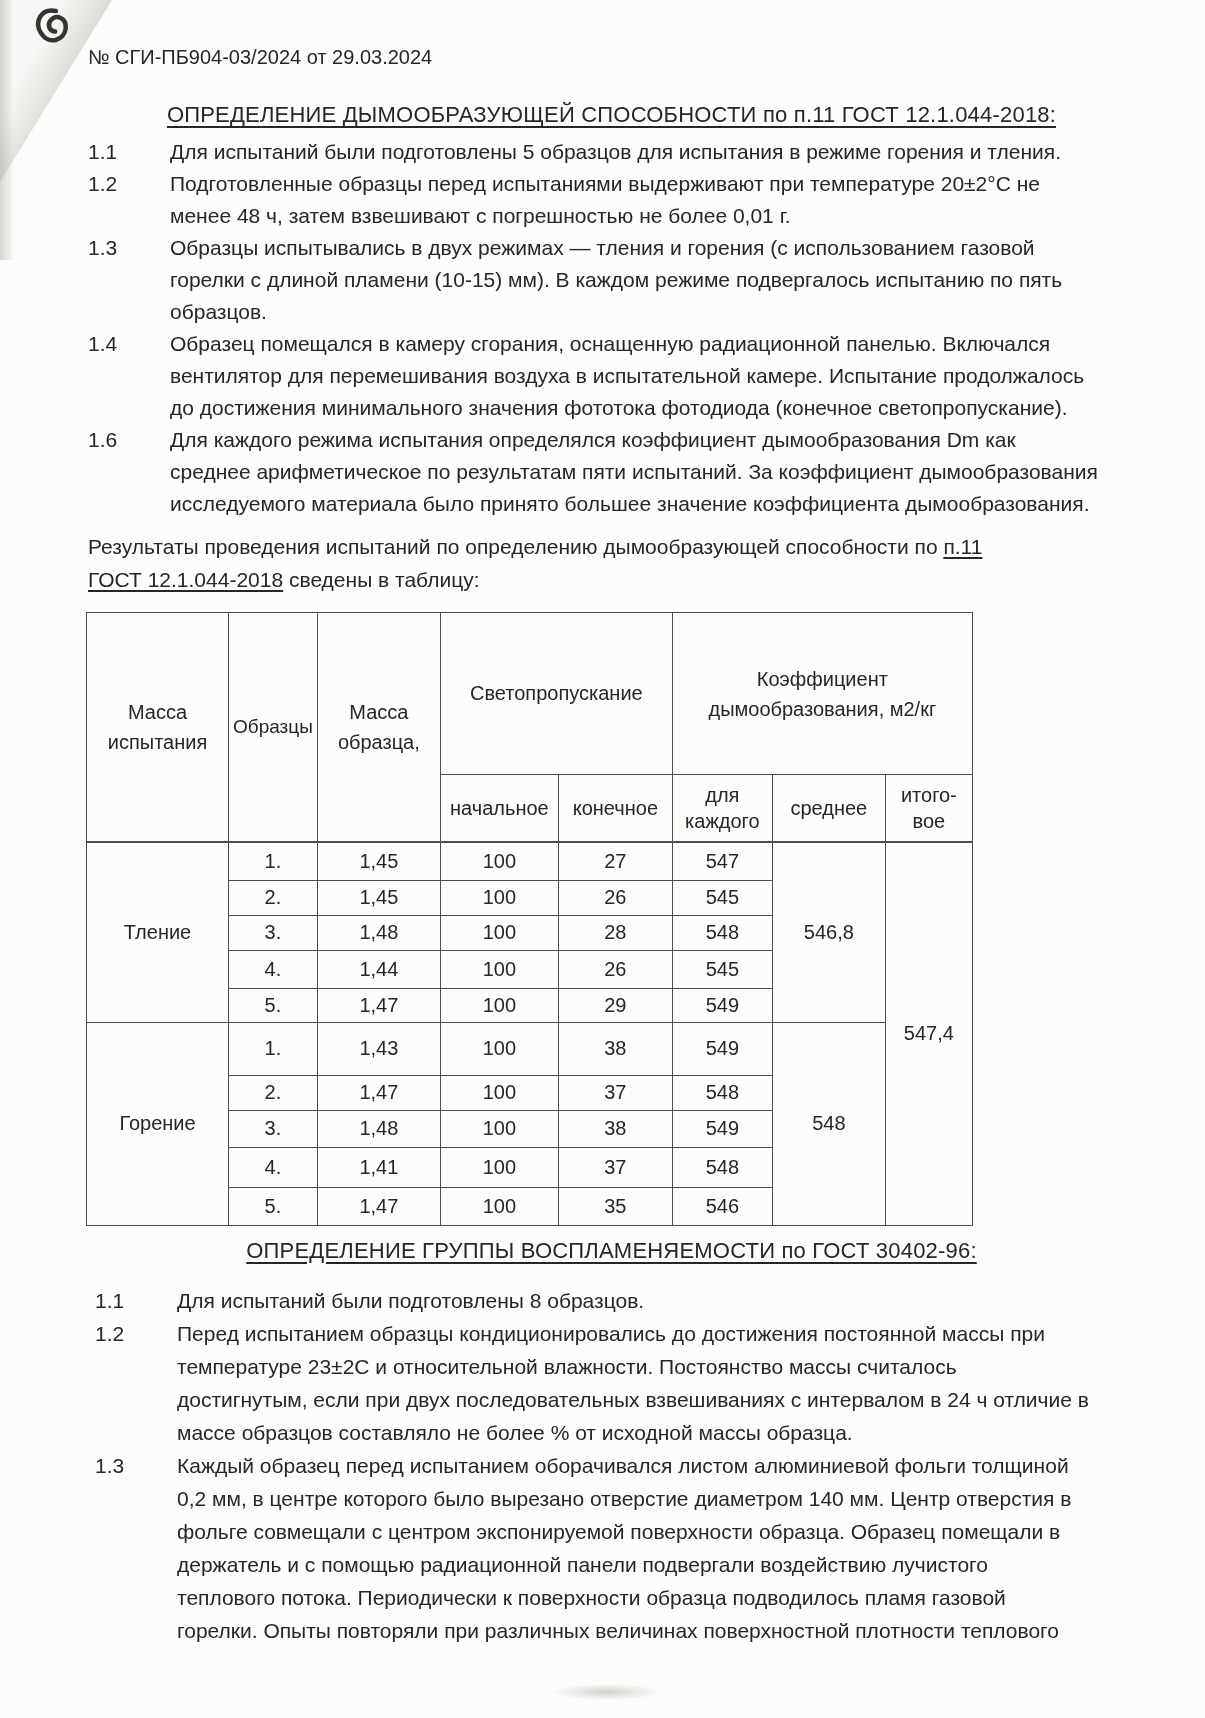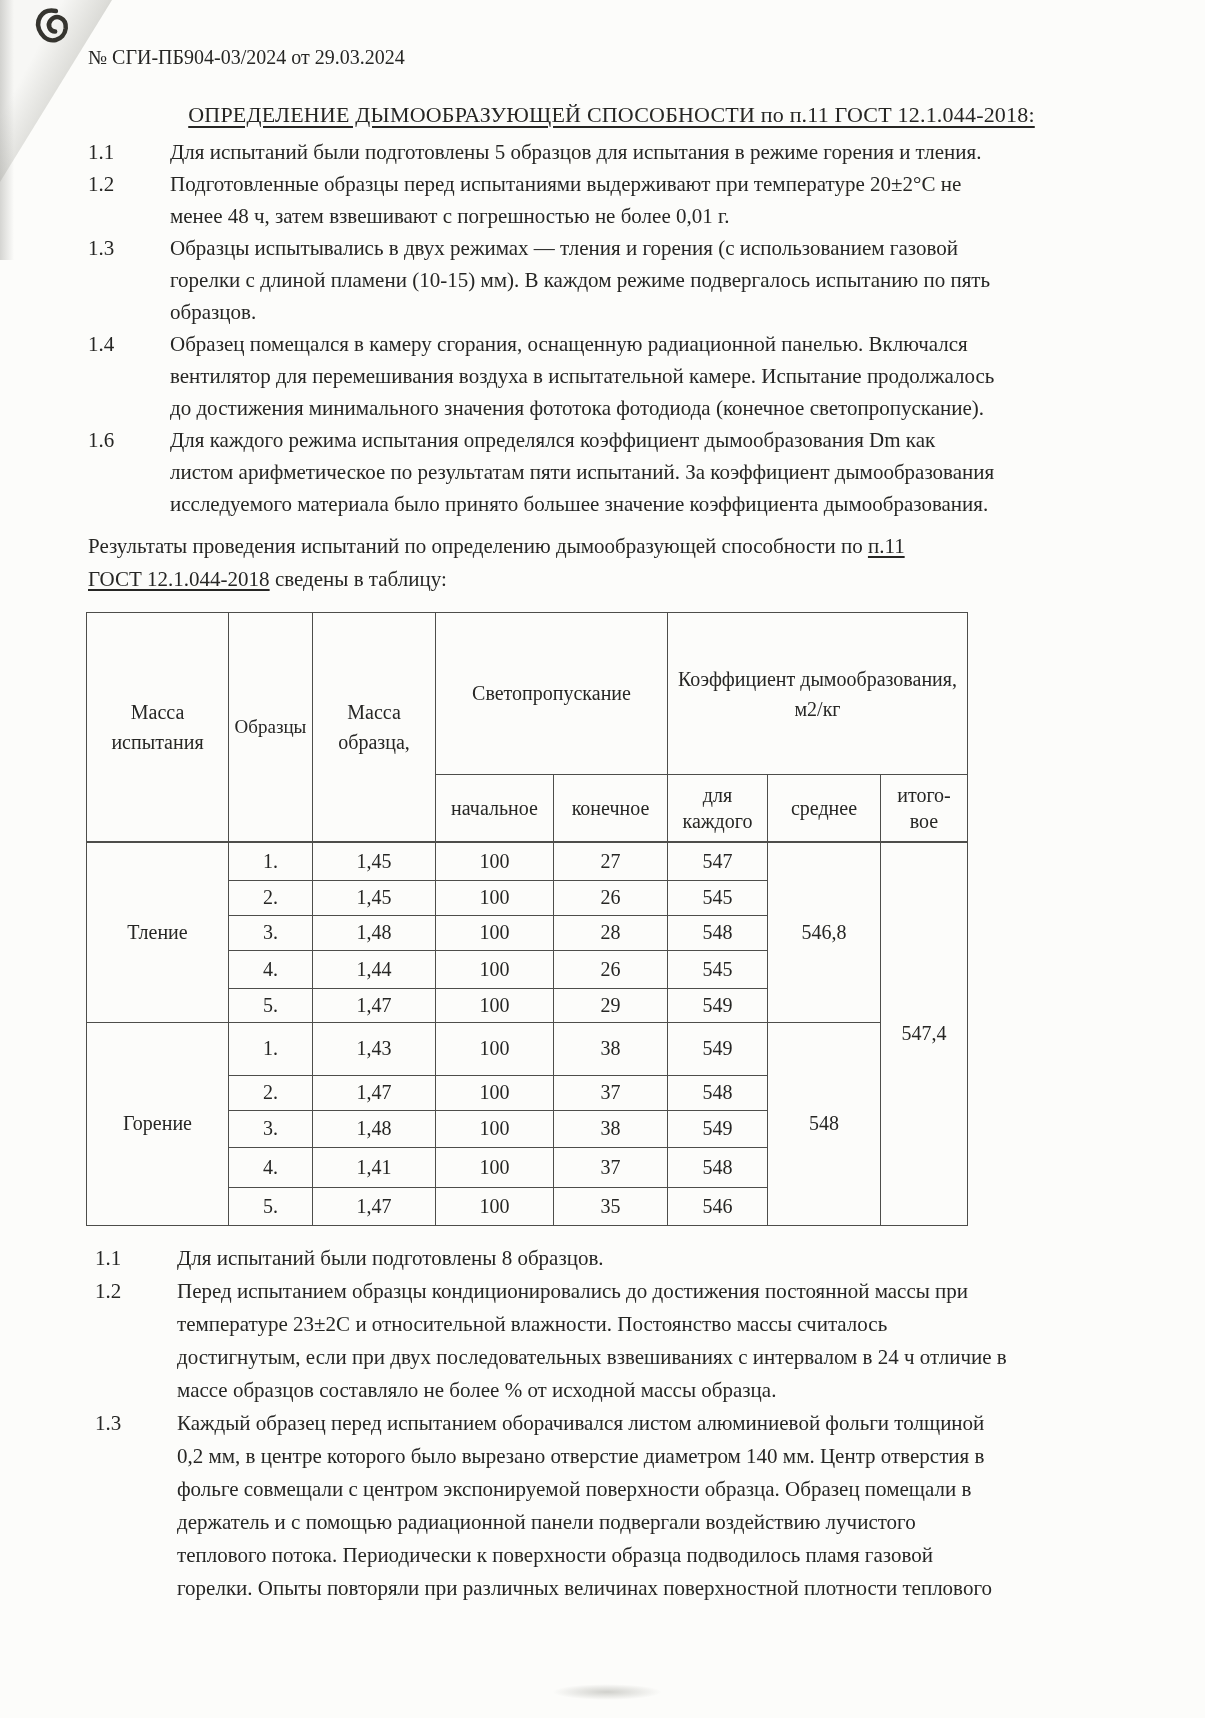--- a/index.html
+++ b/index.html
@@ -7,21 +7,21 @@
     --line:#4d4d4a;
     --paper:#fcfcfa;
   }
   html,body{margin:0;padding:0;background:#e8e8e6;}
   .page{
     position:relative;
     width:1205px;height:1718px;
     margin:0 auto;
     background:var(--paper);
     overflow:hidden;
-    font-family:Liberation Serif, serif;
+    font-family:Liberation Sans, sans-serif;
     color:var(--ink);
   }
   
   .corner-curl{
     position:absolute;top:0;left:0;width:112px;height:182px;
     clip-path:polygon(0 0,112px 0,0 182px);
     background:linear-gradient(118deg,#f7f7f5 30%,#dcdcd8 52%,#b5b5b1 68%,#d8d8d4 82%,#f6f6f4 94%);
   }
   .edge-shade{
     position:absolute;top:0;left:0;width:14px;height:260px;
@@ -113,21 +113,21 @@
       </div>
       <div class="item">
         <span class="inum">1.4</span>
         <span class="itext">Образец помещался в камеру сгорания, оснащенную радиационной панелью. Включался
 вентилятор для перемешивания воздуха в испытательной камере. Испытание продолжалось
 до достижения минимального значения фототока фотодиода (конечное светопропускание).</span>
       </div>
       <div class="item">
         <span class="inum">1.6</span>
         <span class="itext">Для каждого режима испытания определялся коэффициент дымообразования Dm как
-листом арифметическое по результатам пяти испытаний. За коэффициент дымообразования
+среднее арифметическое по результатам пяти испытаний. За коэффициент дымообразования
 исследуемого материала было принято большее значение коэффициента дымообразования.</span>
       </div>
     </div>
 
     <div class="intro">
       <span>Результаты проведения испытаний по определению дымообразующей способности по </span><span class="u">п.11</span><br>
       <span class="u">ГОСТ 12.1.044-2018</span><span> сведены в таблицу:</span>
     </div>
 
     <table class="results">
@@ -230,20 +230,23 @@
         <tr style="height:38px">
           <td>5.</td>
           <td>1,47</td>
           <td>100</td>
           <td>35</td>
           <td>546</td>
         </tr>
       </tbody>
     </table>
 
+    <div class="sec2-title-wrap">
+      <div class="sec-title" style="margin-top:0">ОПРЕДЕЛЕНИЕ ГРУППЫ ВОСПЛАМЕНЯЕМОСТИ по ГОСТ 30402-96:</div>
+    </div>
 
     <div class="items2">
       <div class="item">
         <span class="inum">1.1</span>
         <span class="itext">Для испытаний были подготовлены 8 образцов.</span>
       </div>
       <div class="item">
         <span class="inum">1.2</span>
         <span class="itext">Перед испытанием образцы кондиционировались до достижения постоянной массы при
 температуре 23±2С и относительной влажности. Постоянство массы считалось

